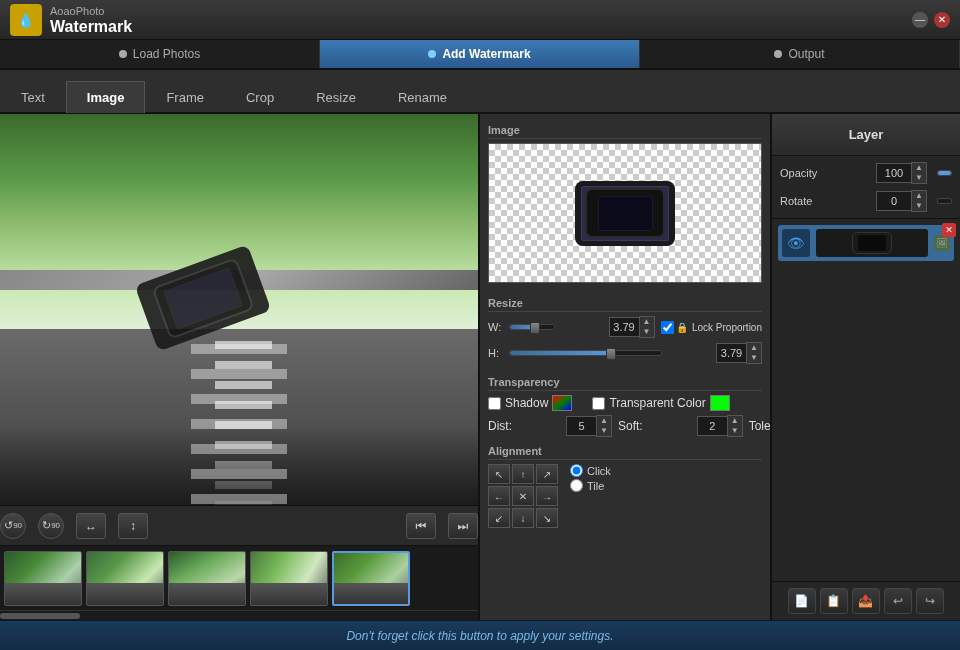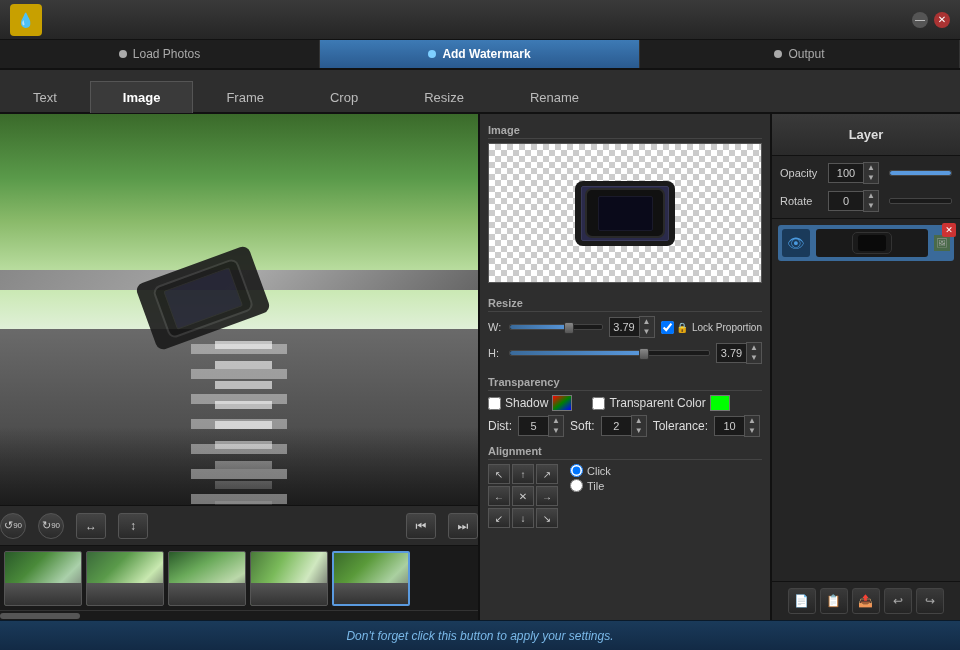--- a/index.html
+++ b/index.html
@@ -35,21 +35,21 @@
     .step-item.active .dot { background: #7ecfff; }
 
     
     #tabbar {
       height: 44px;
       background: #2e2e2e;
       display: flex; align-items: flex-end;
       border-bottom: 2px solid #111;
     }
     .tab {
-      padding: 8px 32px; font-size: 13px; color: #bbb; cursor: pointer;
+      padding: 8px 20px; font-size: 13px; color: #bbb; cursor: pointer;
       border: 1px solid transparent; border-bottom: none;
       background: transparent; margin-bottom: 0; position: relative; top: 1px;
     }
     .tab.active {
       background: #3a3a3a; color: #fff; font-weight: bold;
       border-color: #555; border-bottom-color: #3a3a3a;
     }
 
     
     #main {
@@ -254,21 +254,21 @@
     }
     .dist-soft-row {
       display: flex; align-items: center; gap: 6px; margin-top: 4px;
     }
     .spinner {
       display: flex; align-items: center;
     }
     .spinner-input {
       width: 30px; height: 20px; background: #1a1a1a;
       border: 1px solid #555; border-right: none; color: #ccc;
-      text-align: center; font-size: 11px;
+      text-align: center; font-size: 11px; margin-left: 48px;
     }
     .spinner-btns {
       display: flex; flex-direction: column;
       border: 1px solid #555;
     }
     .spinner-btn {
       width: 14px; height: 10px;
       background: #333; border: none; cursor: pointer;
       color: #aaa; font-size: 8px; display: flex; align-items: center; justify-content: center;
       line-height: 1;
@@ -405,20 +405,24 @@
       background-size: 10px 10px;
       background-position: 0 0, 0 5px, 5px -5px, -5px 0;
       background-color: #fff;
     }
   </style>
 </head>
 <body>
 
 <div id="titlebar">
   <div id="app-icon">💧</div>
+  <div>
+    <span style="font-size:11px;color:#aaa;">AoaoPhoto</span><br>
+    <span style="font-size:16px;font-weight:bold;color:#fff;">Watermark</span>
+  </div>
   <div id="window-controls">
     <button class="win-btn win-minimize">—</button>
     <button class="win-btn win-close">✕</button>
   </div>
 </div>
 
 <div id="stepbar">
   <div class="step-item">
     <div class="dot"></div>
     <span>Load Photos</span>

